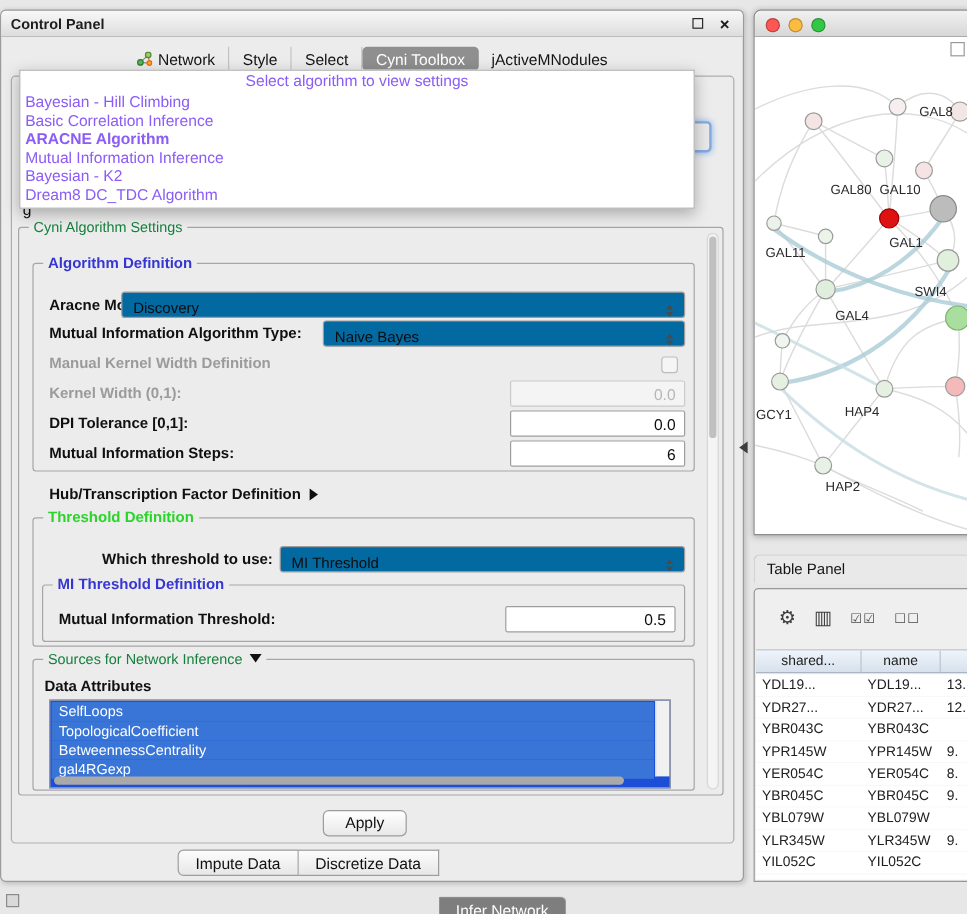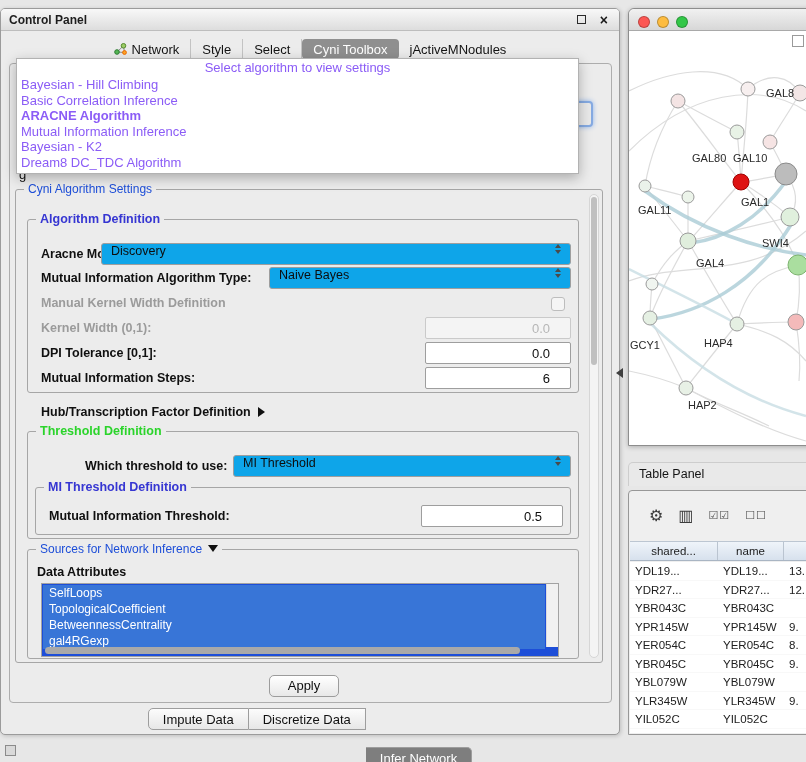--- a/index.html
+++ b/index.html
@@ -21,35 +21,35 @@
   .outer-panel{position:absolute;left:8px;top:54px;width:603px;height:640px;border:1px solid #adadad;border-radius:4px;background:#ececec;}
   .partial-g{position:absolute;left:18px;top:158px;font-size:13px;color:#111;z-index:1;}
   .hidden-stepper{position:absolute;left:552px;top:92px;width:40px;height:26px;background:#e9e9e9;border:2px solid #85aae2;border-radius:4px;box-shadow:0 0 5px #8fb4ea;z-index:2;display:flex;align-items:center;justify-content:center;}
 
   .popup{position:absolute;left:15px;top:49px;width:563px;background:#fff;border:1px solid #b2b2b2;box-shadow:0 4px 12px rgba(0,0,0,.28);z-index:30;padding-bottom:3px;}
   .prompt{height:18px;line-height:18px;text-align:center;font-size:13px;color:#8b5cf6;}
   .dd-item{height:15.5px;line-height:15.5px;padding-left:4px;font-size:13px;color:#8b5cf6;white-space:nowrap;}
   .dd-item.selected{font-weight:bold;}
 
   .group{position:absolute;border:1px solid #a6a6a6;border-radius:3px;}
-  .legend{position:absolute;top:-8px;left:8px;background:#ececec;padding:0 4px;font-size:12px;color:#1d4ed8;white-space:nowrap;}
+  .legend{position:absolute;top:-8px;left:8px;background:#ececec;padding:0 4px;font-size:12px;color:#15803d;white-space:nowrap;}
   .legend.blue{color:#3636d2;font-weight:bold;font-size:12.5px;}
   .legend.green{color:#2bd42b;font-weight:bold;font-size:12.5px;}
 
   .lbl{position:absolute;font-size:12.5px;font-weight:bold;color:#101010;white-space:nowrap;}
   .lbl.dim{color:#9b9b9b;}
 
-  .combo{position:absolute;height:22px;background:#0ea5e9;border:1px solid #9e9e9e;border-radius:3px;display:flex;align-items:flex-start;}
+  .combo{position:absolute;height:22px;background:#0369a1;border:1px solid #9e9e9e;border-radius:3px;display:flex;align-items:flex-end;}
   .combo-val{flex:1;padding-left:9px;font-size:12.5px;color:#0d0d0d;}
   .combo-arrows{width:15px;margin-right:5px;display:flex;flex-direction:column;align-items:center;gap:2px;}
   .combo-arrows i{width:0;height:0;border-left:3.5px solid transparent;border-right:3.5px solid transparent;}
   .combo-arrows .up{border-bottom:4.5px solid #4a4a4a;}
   .combo-arrows .dn{border-top:4.5px solid #4a4a4a;}
 
-  .field{position:absolute;height:22px;border:1px solid #9e9e9e;border-radius:2px;background:#fff;text-align:right;padding:0 20px;font-family:"Liberation Sans",sans-serif;font-size:13px;color:#0d0d0d;}
+  .field{position:absolute;height:22px;border:1px solid #9e9e9e;border-radius:2px;background:#fff;text-align:right;padding:0 7px;font-family:"Liberation Sans",sans-serif;font-size:13px;color:#0d0d0d;}
   .field.disabled{background:#f4f4f4;color:#b6b6b6;border-color:#cacaca;}
   .checkbox{position:absolute;width:14px;height:14px;border:1px solid #bdbdbd;border-radius:3px;background:#f5f5f5;}
 
   .arrow-right{display:inline-block;width:0;height:0;border-top:5px solid transparent;border-bottom:5px solid transparent;border-left:7px solid #101010;margin-left:7px;vertical-align:-1px;}
   .arrow-down{display:inline-block;width:0;height:0;border-left:5px solid transparent;border-right:5px solid transparent;border-top:7px solid #101010;margin-left:6px;vertical-align:1px;}
 
   .scroll-track{position:absolute;right:3px;top:4px;bottom:4px;width:10px;background:#f4f4f4;border:1px solid #d6d6d6;border-radius:5px;}
   .scroll-thumb{position:absolute;left:1px;right:1px;top:2px;height:168px;background:#c0c0c0;border-radius:5px;}
 
   .listbox{position:absolute;left:40px;top:574px;width:518px;height:74px;background:#1d4ed8;border:1px solid #a2a2a2;overflow:hidden;}

